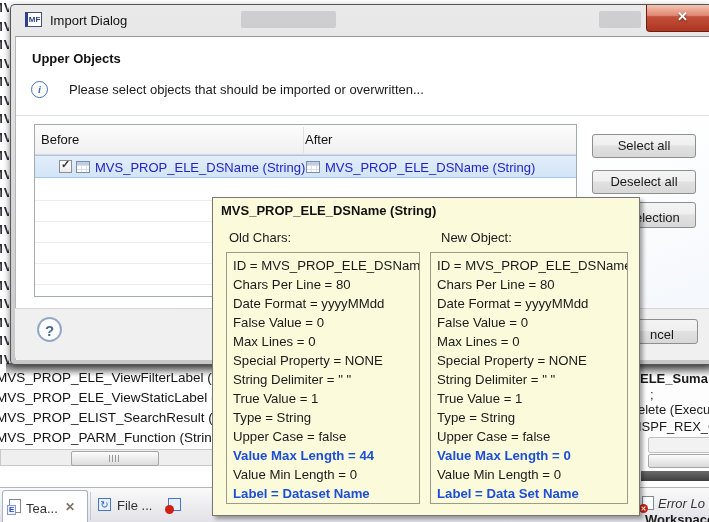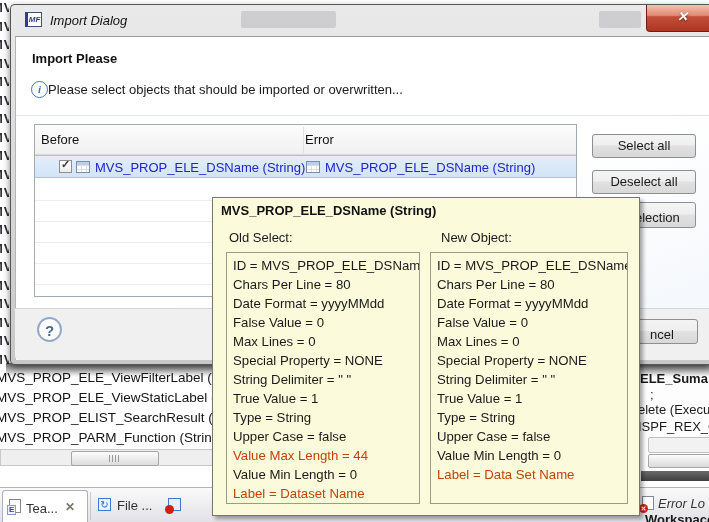--- a/index.html
+++ b/index.html
@@ -41,39 +41,39 @@
              color:#3366bb;font-size:10px;line-height:12px;text-align:center;box-sizing:border-box;}
   .badge-red{position:absolute;left:-4px;bottom:-4px;width:9px;height:9px;border-radius:50%;
              background:#cc2211;color:#fff;font-size:7px;line-height:9px;text-align:center;font-weight:bold;}
   .shadowband{position:absolute;left:6px;top:363px;width:703px;height:14px;
               background:linear-gradient(rgba(20,20,20,.62),rgba(20,20,20,0));}
 
   
   .dialog{position:absolute;left:10px;top:4px;width:699px;height:359px;z-index:10;
           border:1px solid #565656;border-right:none;border-radius:5px 0 0 5px;
           background:linear-gradient(#eaeaea,#c7c7c7);box-shadow:0 3px 7px rgba(0,0,0,.5);}
-  .titlebar{position:absolute;left:0;top:0;width:100%;height:31px;font-style:italic;}
+  .titlebar{position:absolute;left:0;top:0;width:100%;height:31px;}
   .ghost{position:absolute;height:17px;top:6px;background:rgba(70,70,82,.16);border-radius:2px;}
   .mf-icon{position:absolute;left:14px;top:7px;width:17px;height:15px;background:#fff;
            border:1px solid #44506e;border-left:3px solid #2b3f8c;box-sizing:border-box;
            font-size:8px;font-weight:bold;color:#2b3f8c;line-height:13px;text-align:center;}
   .title-text{position:absolute;left:39px;top:8px;color:#111;}
   .closebtn{position:absolute;left:635px;top:0;width:64px;height:27px;cursor:pointer;
             background:linear-gradient(#f4c3b2,#e08a74 40%,#c2503a 45%,#ad3421);
             border:1px solid #6e1f14;border-top:none;border-radius:0 0 0 4px;box-sizing:border-box;}
   .closebtn span{position:absolute;left:30px;top:4px;color:#fff;font-weight:bold;font-size:13px;
                  text-shadow:0 1px 2px rgba(0,0,0,.5);}
   .content{position:absolute;left:4px;top:31px;width:695px;height:324px;
            background:linear-gradient(160deg,#ffffff 55%,#f2f6fb);border-top:1px solid #9a9a9a;
            border-left:1px solid #b5b5b5;box-sizing:border-box;}
   .heading{position:absolute;left:16px;top:14px;font-weight:bold;color:#111;}
   .info-icon{position:absolute;left:15px;top:44px;width:15px;height:15px;border:1px solid #4272b8;
              border-radius:50%;color:#4272b8;font-family:"Liberation Serif",serif;font-style:italic;
              font-weight:bold;font-size:11px;text-align:center;line-height:14px;}
-  .info-text{position:absolute;left:32px;top:45px;color:#1a1a1a;text-align:right;}
+  .info-text{position:absolute;left:53px;top:45px;color:#1a1a1a;text-align:right;}
   .hsep{position:absolute;left:0;top:78px;width:695px;height:1px;background:#e3e3e3;}
 
   .table{position:absolute;left:18px;top:87px;width:543px;height:173px;background:#fff;
          border:1px solid #a4aab2;box-sizing:border-box;}
   .thead{position:absolute;left:0;top:0;width:100%;height:30px;
          background:linear-gradient(#fcfcfc,#f0f0f0);border-bottom:1px solid #d8d8d8;box-sizing:border-box;text-align:center;}
   .th{position:absolute;top:7px;color:#111;}
   .coldiv{position:absolute;left:268px;top:2px;width:1px;height:26px;background:#e0e0e0;}
   .trow{position:absolute;left:0;top:30px;width:100%;height:23px;
         background:linear-gradient(#e3eefa,#d2e4f7);border-top:1px solid #a9c6e8;
@@ -103,21 +103,21 @@
 
   
   .tooltip{position:absolute;left:212px;top:197px;width:428px;height:319px;z-index:20;
            background:#fbfbdc;border:1px solid #767676;box-sizing:border-box;
            box-shadow:3px 3px 4px rgba(0,0,0,.35);}
   .tt-title{position:absolute;left:8px;top:5px;font-weight:bold;color:#111;}
   .tt-label{position:absolute;top:32px;color:#1a1a1a;}
   .tt-box{position:absolute;top:54px;height:252px;border:1px solid #9b9b8a;box-sizing:border-box;
           padding:3px 0 0 6px;overflow:hidden;}
   .prop-line{line-height:19px;color:#1a1a1a;white-space:nowrap;font-size:13.2px;}
-  .prop-line.hl{color:#c2410c;font-weight:normal;}
+  .prop-line.hl{color:#1d4ed8;font-weight:bold;}
 </style>
 </head>
 <body>
 
 <div class="screen">
 
   <div class="bg">
     <div class="left-strip" id="left-strip">
         <div>MV</div>
         <div>MV</div>
@@ -195,29 +195,29 @@
       <div class="ghost" style="left:230px;width:95px;"></div>
       <div class="ghost" style="left:588px;width:42px;"></div>
       <div class="mf-icon">MF</div>
       <div class="title-text">Import Dialog</div>
       <div class="closebtn">
         <span>✕</span>
       </div>
     </div>
 
     <div class="content">
-      <div class="heading">Import Please</div>
+      <div class="heading">Upper Objects</div>
       <div class="info-icon">i</div>
       <div class="info-text">Please select objects that should be imported or overwritten...</div>
       <div class="hsep"></div>
 
       <div class="table">
         <div class="thead">
           <div class="th" style="left:6px;">Before</div>
-          <div class="th" style="left:270px;">Error</div>
+          <div class="th" style="left:270px;">After</div>
           <div class="coldiv"></div>
         </div>
         <div class="trow">
           <div class="checkbox">
             <span>✓</span>
           </div>
           <div class="grid-icon" style="left:41px;"></div>
           <div class="cell-text" style="left:60px;">MVS_PROP_ELE_DSName (String)</div>
           <div class="grid-icon" style="left:271px;"></div>
           <div class="cell-text" style="left:290px;">MVS_PROP_ELE_DSName (String)</div>
@@ -238,21 +238,21 @@
 
     <div class="footer"></div>
     <div class="help">?</div>
     <div class="btn cancel">
       <span class="frag" style="left:57px;">ncel</span>
     </div>
   </div>
 
   <div class="tooltip">
     <div class="tt-title">MVS_PROP_ELE_DSName (String)</div>
-    <div class="tt-label" style="left:16px;">Old Select:</div>
+    <div class="tt-label" style="left:16px;">Old Chars:</div>
     <div class="tt-label" style="left:228px;">New Object:</div>
     <div class="tt-box" style="left:13px;width:194px;">
         <div class="prop-line">ID = MVS_PROP_ELE_DSName</div>
         <div class="prop-line">Chars Per Line = 80</div>
         <div class="prop-line">Date Format = yyyyMMdd</div>
         <div class="prop-line">False Value = 0</div>
         <div class="prop-line">Max Lines = 0</div>
         <div class="prop-line">Special Property = NONE</div>
         <div class="prop-line">String Delimiter = " "</div>
         <div class="prop-line">True Value = 1</div>
@@ -266,18 +266,19 @@
         <div class="prop-line">ID = MVS_PROP_ELE_DSName</div>
         <div class="prop-line">Chars Per Line = 80</div>
         <div class="prop-line">Date Format = yyyyMMdd</div>
         <div class="prop-line">False Value = 0</div>
         <div class="prop-line">Max Lines = 0</div>
         <div class="prop-line">Special Property = NONE</div>
         <div class="prop-line">String Delimiter = " "</div>
         <div class="prop-line">True Value = 1</div>
         <div class="prop-line">Type = String</div>
         <div class="prop-line">Upper Case = false</div>
+        <div class="prop-line hl">Value Max Length = 0</div>
         <div class="prop-line">Value Min Length = 0</div>
         <div class="prop-line hl">Label = Data Set Name</div>
       </div>
   </div>
 
 </div>
 
 </body></html>

